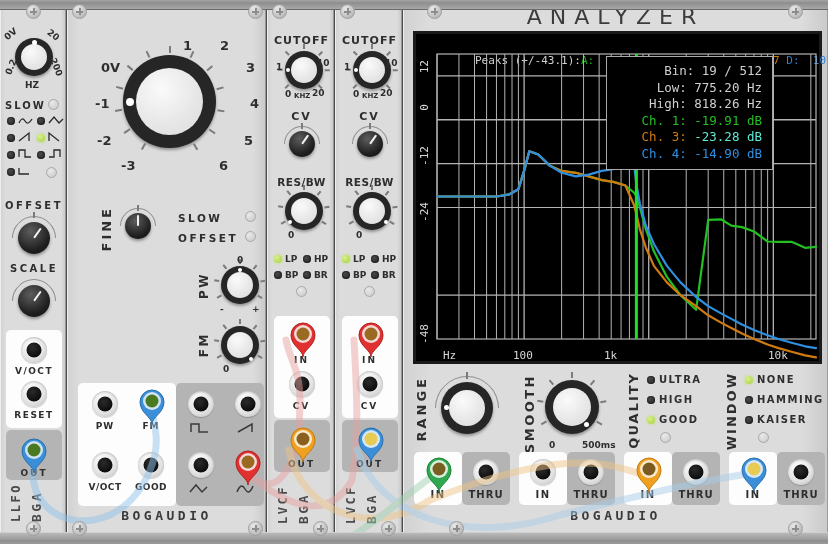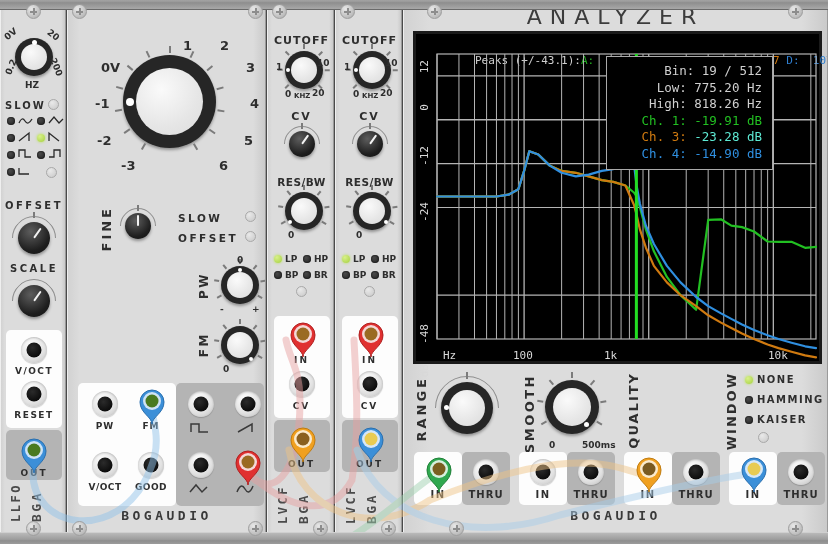--- a/index.html
+++ b/index.html
@@ -598,20 +598,29 @@
       <div class="tick" style="left:26px;top:-8px;height:6px;transform-origin:50% 35px;transform:rotate(80deg);"></div>
       <div class="tick" style="left:26px;top:-8px;height:6px;transform-origin:50% 35px;transform:rotate(120deg);"></div>
       <div class="tick" style="left:26px;top:-8px;height:6px;transform-origin:50% 35px;transform:rotate(-40deg);"></div>
       <div class="tick" style="left:26px;top:-8px;height:6px;transform-origin:50% 35px;transform:rotate(-80deg);"></div>
       <div class="tick" style="left:26px;top:-8px;height:6px;transform-origin:50% 35px;transform:rotate(-120deg);"></div>
     </div>
     <div class="ktext" style="left:145px;top:440px;">0</div>
     <div class="ktext" style="left:178px;top:440px;">500ms</div>
 
     <div class="vlbl" style="position:absolute;left:222px;top:372px;font-size:13px;letter-spacing:2px;">QUALITY</div>
+    <div style="position:absolute;left:243px;top:374px;width:80px;height:66px;">
+      <div class="led" style="left:0;top:2px;"></div>
+      <div class="ktext" style="left:12px;top:0px;font-size:10px;letter-spacing:1.5px;">ULTRA</div>
+      <div class="led" style="left:0;top:22px;"></div>
+      <div class="ktext" style="left:12px;top:20px;font-size:10px;letter-spacing:1.5px;">HIGH</div>
+      <div class="led on" style="left:0;top:42px;"></div>
+      <div class="ktext" style="left:12px;top:40px;font-size:10px;letter-spacing:1.5px;">GOOD</div>
+      <div class="btn-round" style="left:13px;top:58px;"></div>
+    </div>
 
     <div class="vlbl" style="position:absolute;left:320px;top:372px;font-size:13px;letter-spacing:2px;">WINDOW</div>
     <div style="position:absolute;left:341px;top:374px;width:84px;height:66px;">
       <div class="led on" style="left:0;top:2px;"></div>
       <div class="ktext" style="left:12px;top:0px;font-size:10px;letter-spacing:1.5px;">NONE</div>
       <div class="led" style="left:0;top:22px;"></div>
       <div class="ktext" style="left:12px;top:20px;font-size:10px;letter-spacing:1.5px;">HAMMING</div>
       <div class="led" style="left:0;top:42px;"></div>
       <div class="ktext" style="left:12px;top:40px;font-size:10px;letter-spacing:1.5px;">KAISER</div>
       <div class="btn-round" style="left:13px;top:58px;"></div>

